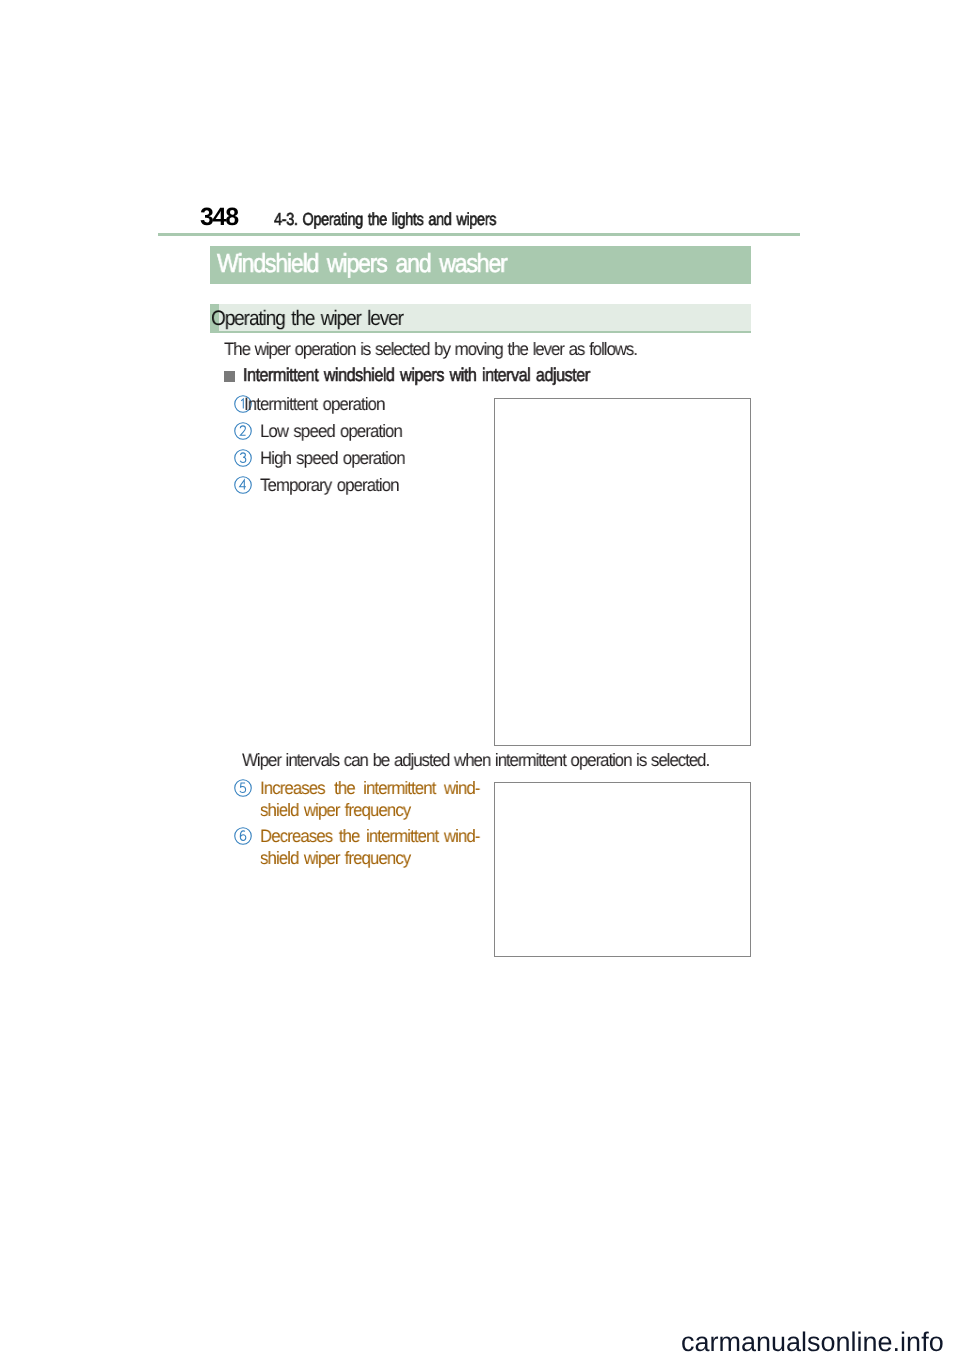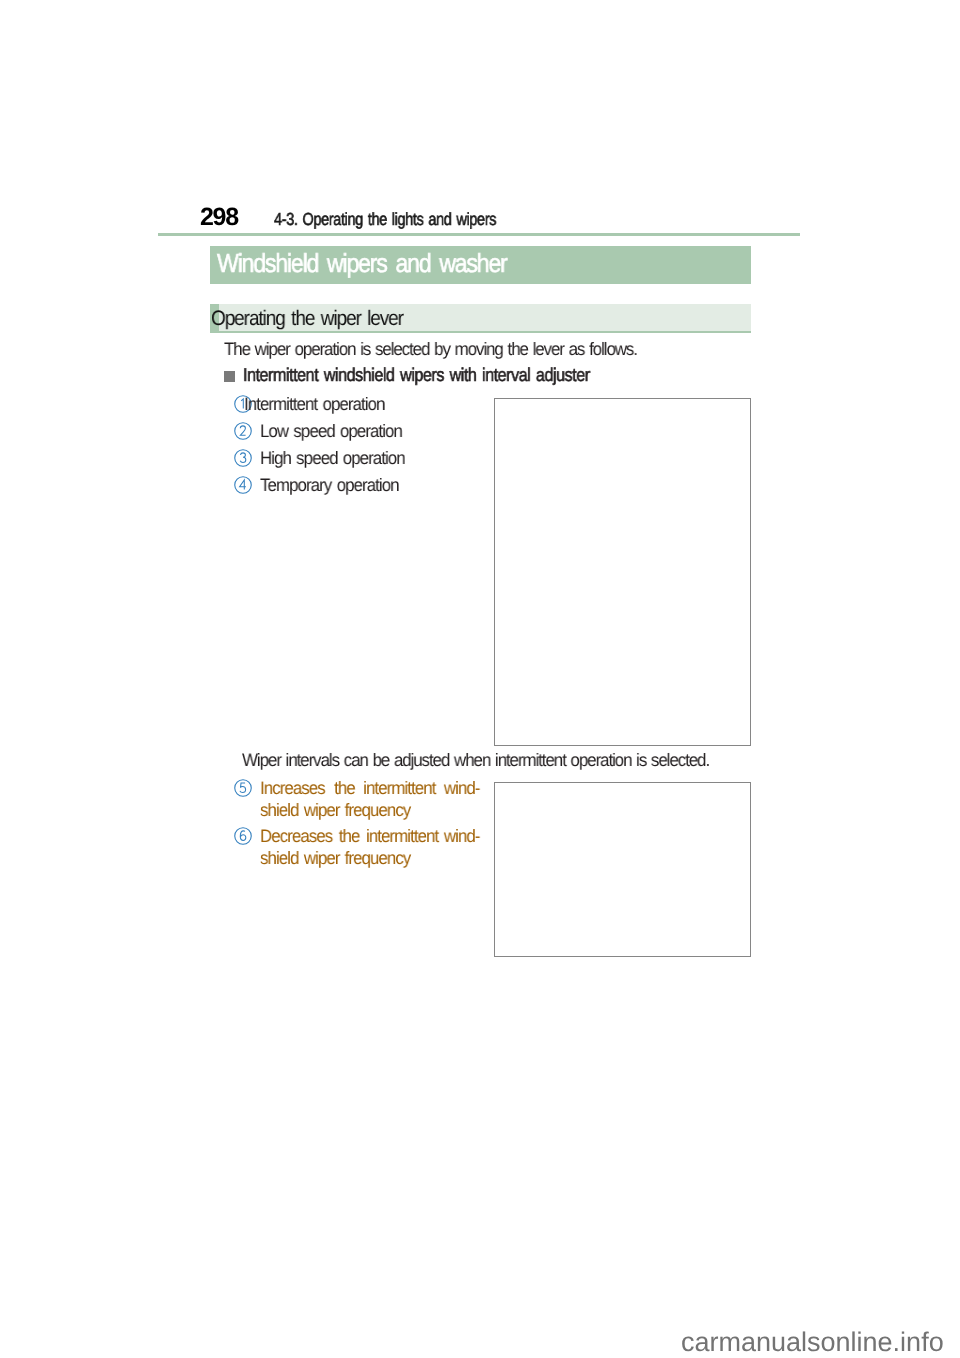--- a/index.html
+++ b/index.html
@@ -27,27 +27,27 @@
   .num{position:absolute;width:18px;height:18px;}
   .num svg{display:block;width:18px;height:18px;}
   .num circle{stroke:#3580bf;stroke-width:1.1;}
   .num path{stroke:#3580bf;stroke-width:1.05;}
   .itemtext{position:absolute;font-size:18px;color:#231f20;letter-spacing:-1.0px;word-spacing:1.6px;}
   .itemtext .c{transform:scaleX(0.938);}
   .just{position:absolute;font-size:18px;color:#a16207;letter-spacing:-1.0px;word-spacing:1.6px;}
   .jl{height:22px;}
   .just .c{transform:scaleX(0.938);transform-origin:0 0;display:block;white-space:pre;}
   .jrow{display:flex;justify-content:space-between;width:234.5px;transform:scaleX(0.938);transform-origin:0 0;}
-  .wm{position:absolute;left:681px;top:1327px;font-size:27px;color:#737373;}
+  .wm{position:absolute;left:681px;top:1327px;font-size:27px;color:#0f172a;}
 </style>
 </head>
 <body>
 
 <div class="page">
-  <div class="pagenum"><span class="c">298</span></div>
+  <div class="pagenum"><span class="c">348</span></div>
   <div class="runhead"><span class="c">4-3. Operating the lights and wipers</span></div>
   <div class="rule"></div>
   <div class="titlebar"></div>
   <div class="title"><span class="c">Windshield wipers and washer</span></div>
   <div class="subbar"></div>
   <div class="subtitle"><span class="c">Operating the wiper lever</span></div>
   <div class="body" style="left:224px;top:339px"><span class="c">The wiper operation is selected by moving the lever as follows.</span></div>
   <div class="sqbullet"></div>
   <div class="subhead"><span class="c">Intermittent windshield wipers with interval adjuster</span></div>
   <div class="num" style="left:234px;top:395px">

